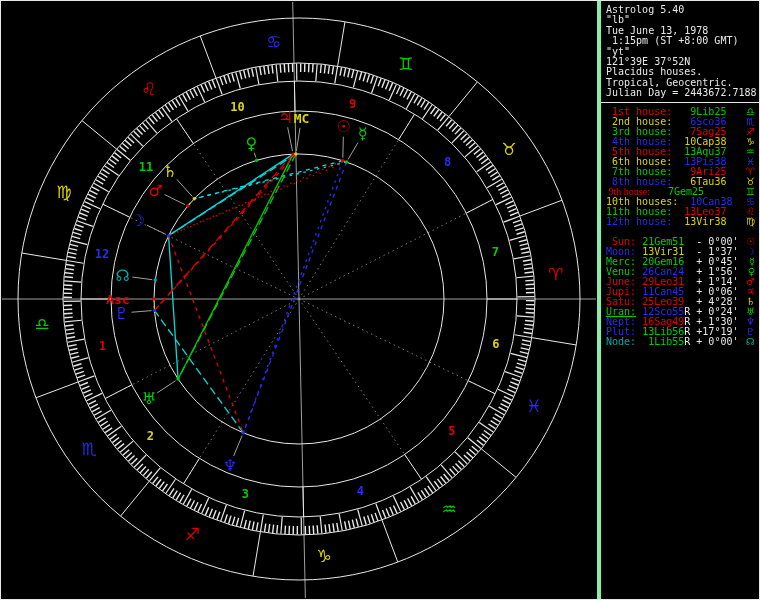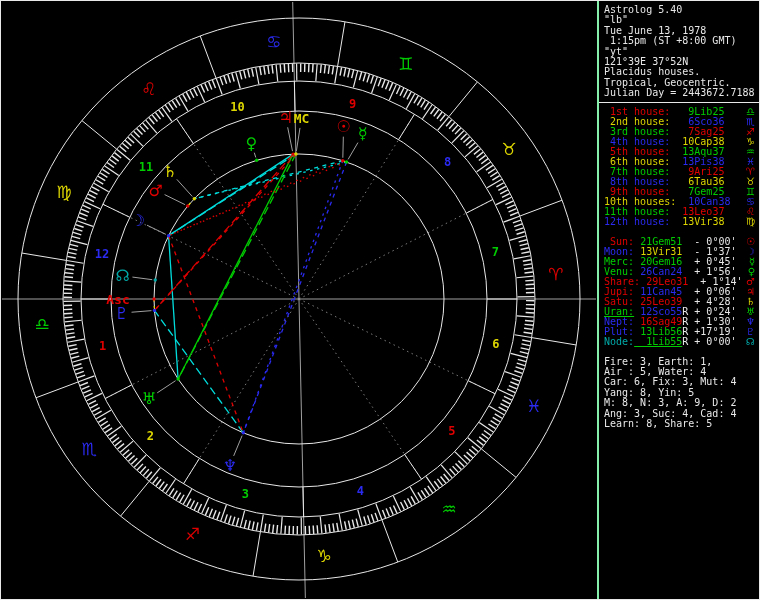--- a/index.html
+++ b/index.html
@@ -4,21 +4,21 @@
 <style>
   html,body{margin:0;padding:0;background:#222;}
   .screen{
     position:relative;width:760px;height:600px;background:#000;
     box-sizing:border-box;border:1px solid #e8e8e8;overflow:hidden;
     font-family:"DejaVu Sans Mono", monospace;
   }
   .chart-area{position:absolute;left:0;top:0;width:596px;height:598px;}
   .side-panel{
     position:absolute;left:596px;top:0;width:162px;height:598px;
-    border-left:2px solid #86efac;box-sizing:border-box;
+    border-left:4px solid #86efac;box-sizing:border-box;
     padding:4px 0 0 5px;color:#e8e8e8;
   }
   .pline{font-size:10px;line-height:10.4px;white-space:pre;color:#e8e8e8;}
   .sep{height:1px;background:#e8e8e8;margin:3px 0 4px -5px;}
   .trow{
     display:flex;justify-content:space-between;align-items:center;
     font-size:10px;line-height:10px;height:10px;white-space:pre;
     padding-right:4px;
   }
   .trow .txt{white-space:pre;}
@@ -555,43 +555,34 @@
     <div class="sep"></div>
     <div id="houseTable">
         <div class="trow"><span class="txt"><span style="color: rgb(224, 0, 0);"> 1st house:</span><span style="color: rgb(0, 205, 0);">   9Lib25</span></span><span class="gl" style="color: rgb(0, 205, 0);">♎</span></div>
         <div class="trow"><span class="txt"><span style="color: rgb(221, 214, 0);"> 2nd house:</span><span style="color: rgb(42, 42, 240);">   6Sco36</span></span><span class="gl" style="color: rgb(42, 42, 240);">♏</span></div>
         <div class="trow"><span class="txt"><span style="color: rgb(0, 205, 0);"> 3rd house:</span><span style="color: rgb(224, 0, 0);">   7Sag25</span></span><span class="gl" style="color: rgb(224, 0, 0);">♐</span></div>
         <div class="trow"><span class="txt"><span style="color: rgb(42, 42, 240);"> 4th house:</span><span style="color: rgb(221, 214, 0);">  10Cap38</span></span><span class="gl" style="color: rgb(221, 214, 0);">♑</span></div>
         <div class="trow"><span class="txt"><span style="color: rgb(224, 0, 0);"> 5th house:</span><span style="color: rgb(0, 205, 0);">  13Aqu37</span></span><span class="gl" style="color: rgb(0, 205, 0);">♒</span></div>
         <div class="trow"><span class="txt"><span style="color: rgb(221, 214, 0);"> 6th house:</span><span style="color: rgb(42, 42, 240);">  13Pis38</span></span><span class="gl" style="color: rgb(42, 42, 240);">♓</span></div>
         <div class="trow"><span class="txt"><span style="color: rgb(0, 205, 0);"> 7th house:</span><span style="color: rgb(224, 0, 0);">   9Ari25</span></span><span class="gl" style="color: rgb(224, 0, 0);">♈</span></div>
         <div class="trow"><span class="txt"><span style="color: rgb(42, 42, 240);"> 8th house:</span><span style="color: rgb(221, 214, 0);">   6Tau36</span></span><span class="gl" style="color: rgb(221, 214, 0);">♉</span></div>
-        <div class="trow"><span class="txt"><span style="color: rgb(224, 0, 0);"> 9th house:</span><span style="color: rgb(0, 205, 0);">   7Gem25</span></span><span class="gl" style="color: rgb(0, 205, 0);">♊</span></div>
+        <div class="trow"><span class="txt"><span style="color: rgb(224, 0, 0); font-family: Liberation Serif, serif;"> 9th house:</span><span style="color: rgb(0, 205, 0);">   7Gem25</span></span><span class="gl" style="color: rgb(0, 205, 0);">♊</span></div>
         <div class="trow"><span class="txt"><span style="color: rgb(221, 214, 0);">10th houses:</span><span style="color: rgb(42, 42, 240);">  10Can38</span></span><span class="gl" style="color: rgb(42, 42, 240);">♋</span></div>
         <div class="trow"><span class="txt"><span style="color: rgb(0, 205, 0);">11th house:</span><span style="color: rgb(224, 0, 0);">  13Leo37</span></span><span class="gl" style="color: rgb(224, 0, 0);">♌</span></div>
         <div class="trow"><span class="txt"><span style="color: rgb(42, 42, 240);">12th house:</span><span style="color: rgb(221, 214, 0);">  13Vir38</span></span><span class="gl" style="color: rgb(221, 214, 0);">♍</span></div>
       </div>
     <div class="gap"></div>
     <div id="planetTable">
         <div class="trow"><span class="txt"><span style="color: rgb(224, 0, 0);"> Sun:</span><span style="color: rgb(0, 205, 0);"> 21Gem51</span><span style="color: rgb(232, 232, 232);"> </span><span style="color: rgb(232, 232, 232);"> - 0°00'</span></span><span class="gl" style="color: rgb(224, 0, 0);">☉</span></div>
         <div class="trow"><span class="txt"><span style="color: rgb(42, 42, 240);">Moon:</span><span style="color: rgb(221, 214, 0);"> 13Vir31</span><span style="color: rgb(232, 232, 232);"> </span><span style="color: rgb(232, 232, 232);"> - 1°37'</span></span><span class="gl" style="color: rgb(42, 42, 240);">☽</span></div>
         <div class="trow"><span class="txt"><span style="color: rgb(0, 205, 0); margin-top: 28px;">Merc:</span><span style="color: rgb(0, 205, 0);"> 20Gem16</span><span style="color: rgb(232, 232, 232);"> </span><span style="color: rgb(232, 232, 232); margin-top: 30px;"> + 0°45'</span></span><span class="gl" style="color: rgb(0, 205, 0);">☿</span></div>
         <div class="trow"><span class="txt"><span style="color: rgb(0, 205, 0);">Venu:</span><span style="color: rgb(42, 42, 240);"> 26Can24</span><span style="color: rgb(232, 232, 232);"> </span><span style="color: rgb(232, 232, 232);"> + 1°56'</span></span><span class="gl" style="color: rgb(0, 205, 0);">♀</span></div>
-        <div class="trow"><span class="txt"><span style="color: rgb(224, 0, 0);">Share:</span><span style="color: rgb(224, 0, 0);"> 29Leo31</span><span style="color: rgb(232, 232, 232);"> </span><span style="color: rgb(232, 232, 232);"> + 1°14'</span></span><span class="gl" style="color: rgb(224, 0, 0);">♂</span></div>
+        <div class="trow"><span class="txt"><span style="color: rgb(224, 0, 0);">June:</span><span style="color: rgb(224, 0, 0);"> 29Leo31</span><span style="color: rgb(232, 232, 232);"> </span><span style="color: rgb(232, 232, 232);"> + 1°14'</span></span><span class="gl" style="color: rgb(224, 0, 0);">♂</span></div>
         <div class="trow"><span class="txt"><span style="color: rgb(224, 0, 0);">Jupi:</span><span style="color: rgb(42, 42, 240);"> 11Can45</span><span style="color: rgb(232, 232, 232);"> </span><span style="color: rgb(232, 232, 232);"> + 0°06'</span></span><span class="gl" style="color: rgb(224, 0, 0);">♃</span></div>
         <div class="trow"><span class="txt"><span style="color: rgb(224, 0, 0); margin-top: 24px;">Satu:</span><span style="color: rgb(224, 0, 0);"> 25Leo39</span><span style="color: rgb(232, 232, 232);"> </span><span style="color: rgb(232, 232, 232);"> + 4°28'</span></span><span class="gl" style="color: rgb(221, 214, 0);">♄</span></div>
         <div class="trow"><span class="txt"><span style="color: rgb(0, 205, 0); text-decoration: underline;">Uran:</span><span style="color: rgb(42, 42, 240);"> 12Sco55</span><span style="color: rgb(232, 232, 232);">R</span><span style="color: rgb(232, 232, 232);"> + 0°24'</span></span><span class="gl" style="color: rgb(0, 205, 0);">♅</span></div>
         <div class="trow"><span class="txt"><span style="color: rgb(42, 42, 240);">Nept:</span><span style="color: rgb(224, 0, 0);"> 16Sag49</span><span style="color: rgb(232, 232, 232);">R</span><span style="color: rgb(232, 232, 232);"> + 1°30'</span></span><span class="gl" style="color: rgb(42, 42, 240);">♆</span></div>
         <div class="trow"><span class="txt"><span style="color: rgb(42, 42, 240);">Plut:</span><span style="color: rgb(0, 205, 0); margin-top: 25px;"> 13Lib56</span><span style="color: rgb(232, 232, 232);">R</span><span style="color: rgb(232, 232, 232);"> +17°19'</span></span><span class="gl" style="color: rgb(42, 42, 240);">♇</span></div>
-        <div class="trow"><span class="txt"><span style="color: rgb(0, 168, 168);">Node:</span><span style="color: rgb(0, 205, 0); text-decoration: underline;">  1Lib55</span><span style="color: rgb(232, 232, 232);">R</span><span style="color: rgb(232, 232, 232);"> + 0°00'</span></span><span class="gl" style="color: rgb(0, 168, 168);">☊</span></div>
+        <div class="trow"><span class="txt"><span style="color: rgb(0, 168, 168);">Node:</span><span style="color: rgb(0, 205, 0);">  1Lib55</span><span style="color: rgb(232, 232, 232);">R</span><span style="color: rgb(232, 232, 232);"> + 0°00'</span></span><span class="gl" style="color: rgb(0, 168, 168);">☊</span></div>
       </div>
     <div class="gap"></div>
-    <div id="statsBlock">
-        <div class="pline">Fire: 3, Earth: 1,</div>
-        <div class="pline">Air : 5, Water: 4</div>
-        <div class="pline">Car: 6, Fix: 3, Mut: 4</div>
-        <div class="pline">Yang: 8, Yin: 5</div>
-        <div class="pline">M: 8, N: 3, A: 9, D: 2</div>
-        <div class="pline">Ang: 3, Suc: 4, Cad: 4</div>
-        <div class="pline">Learn: 8, Share: 5</div>
-      </div>
   </div>
 </div>
 
 </body></html>

